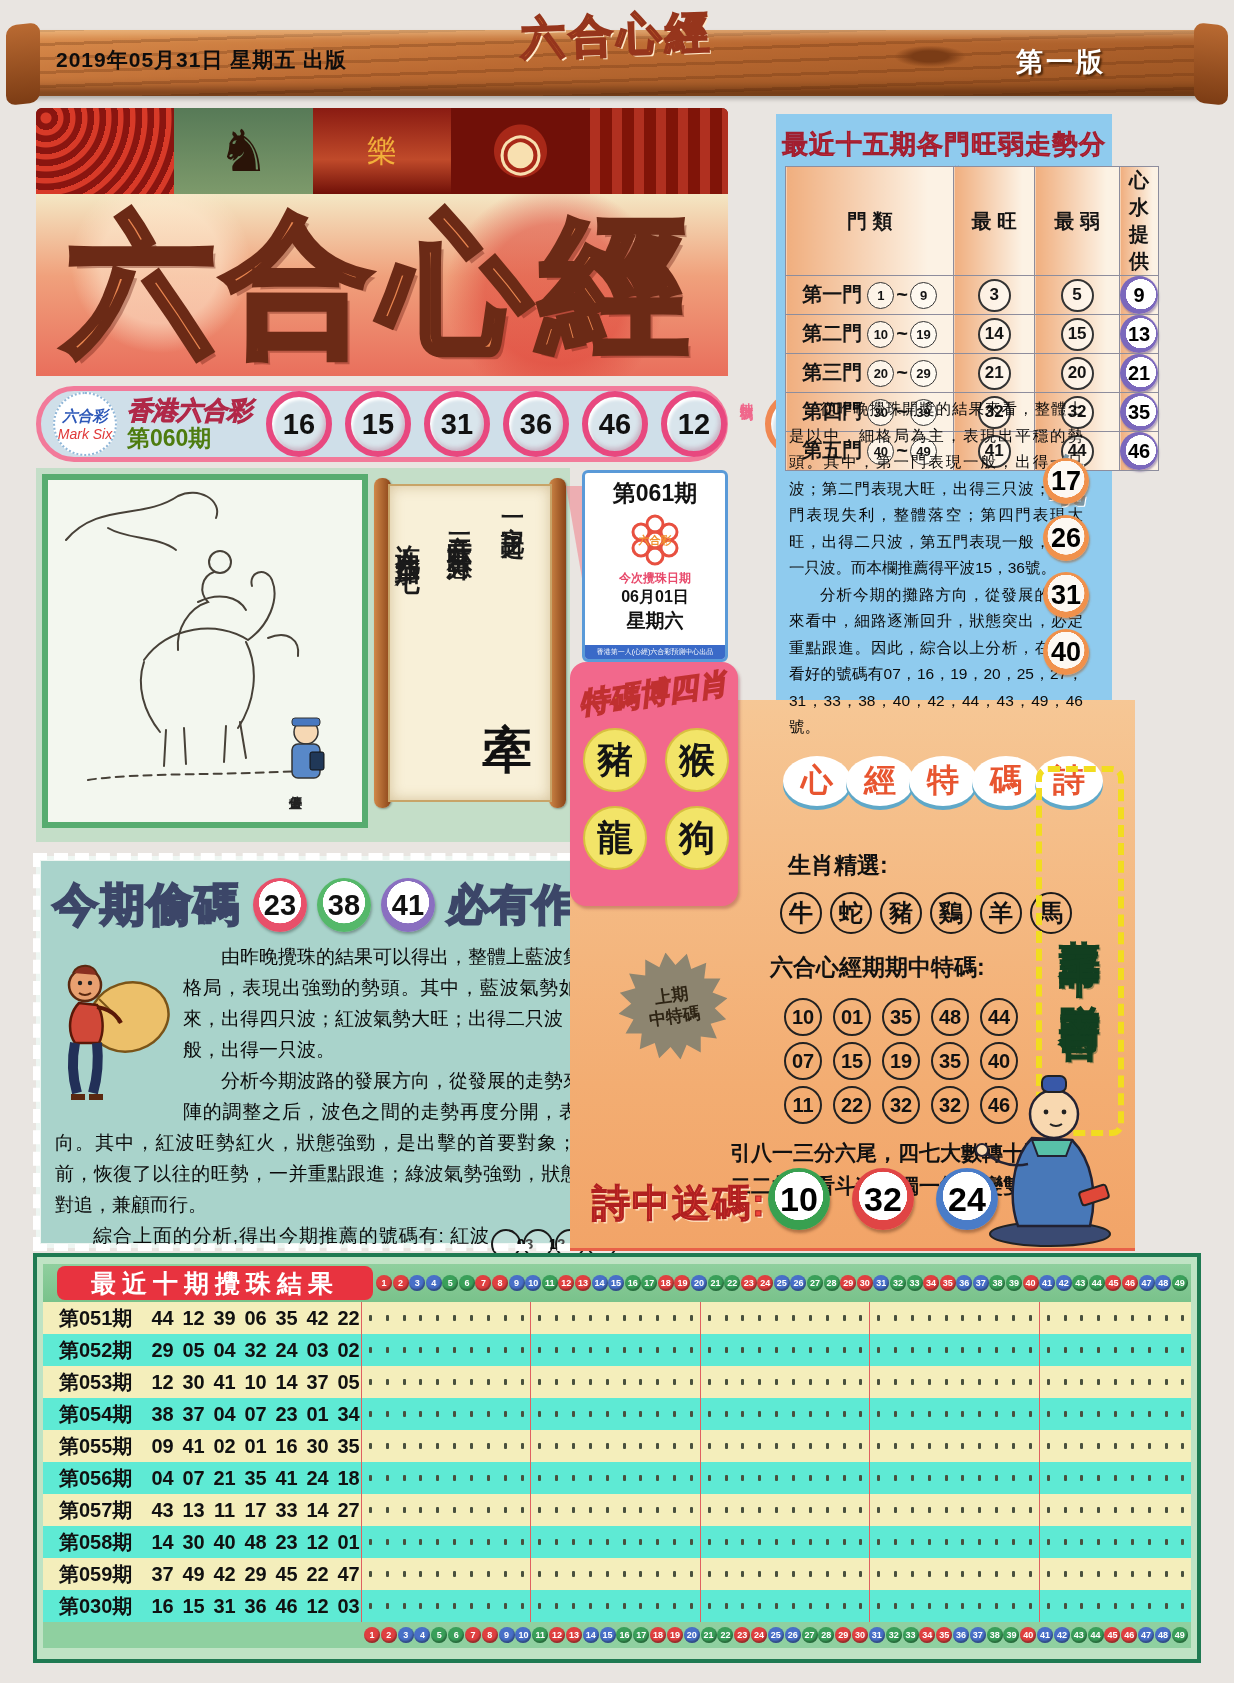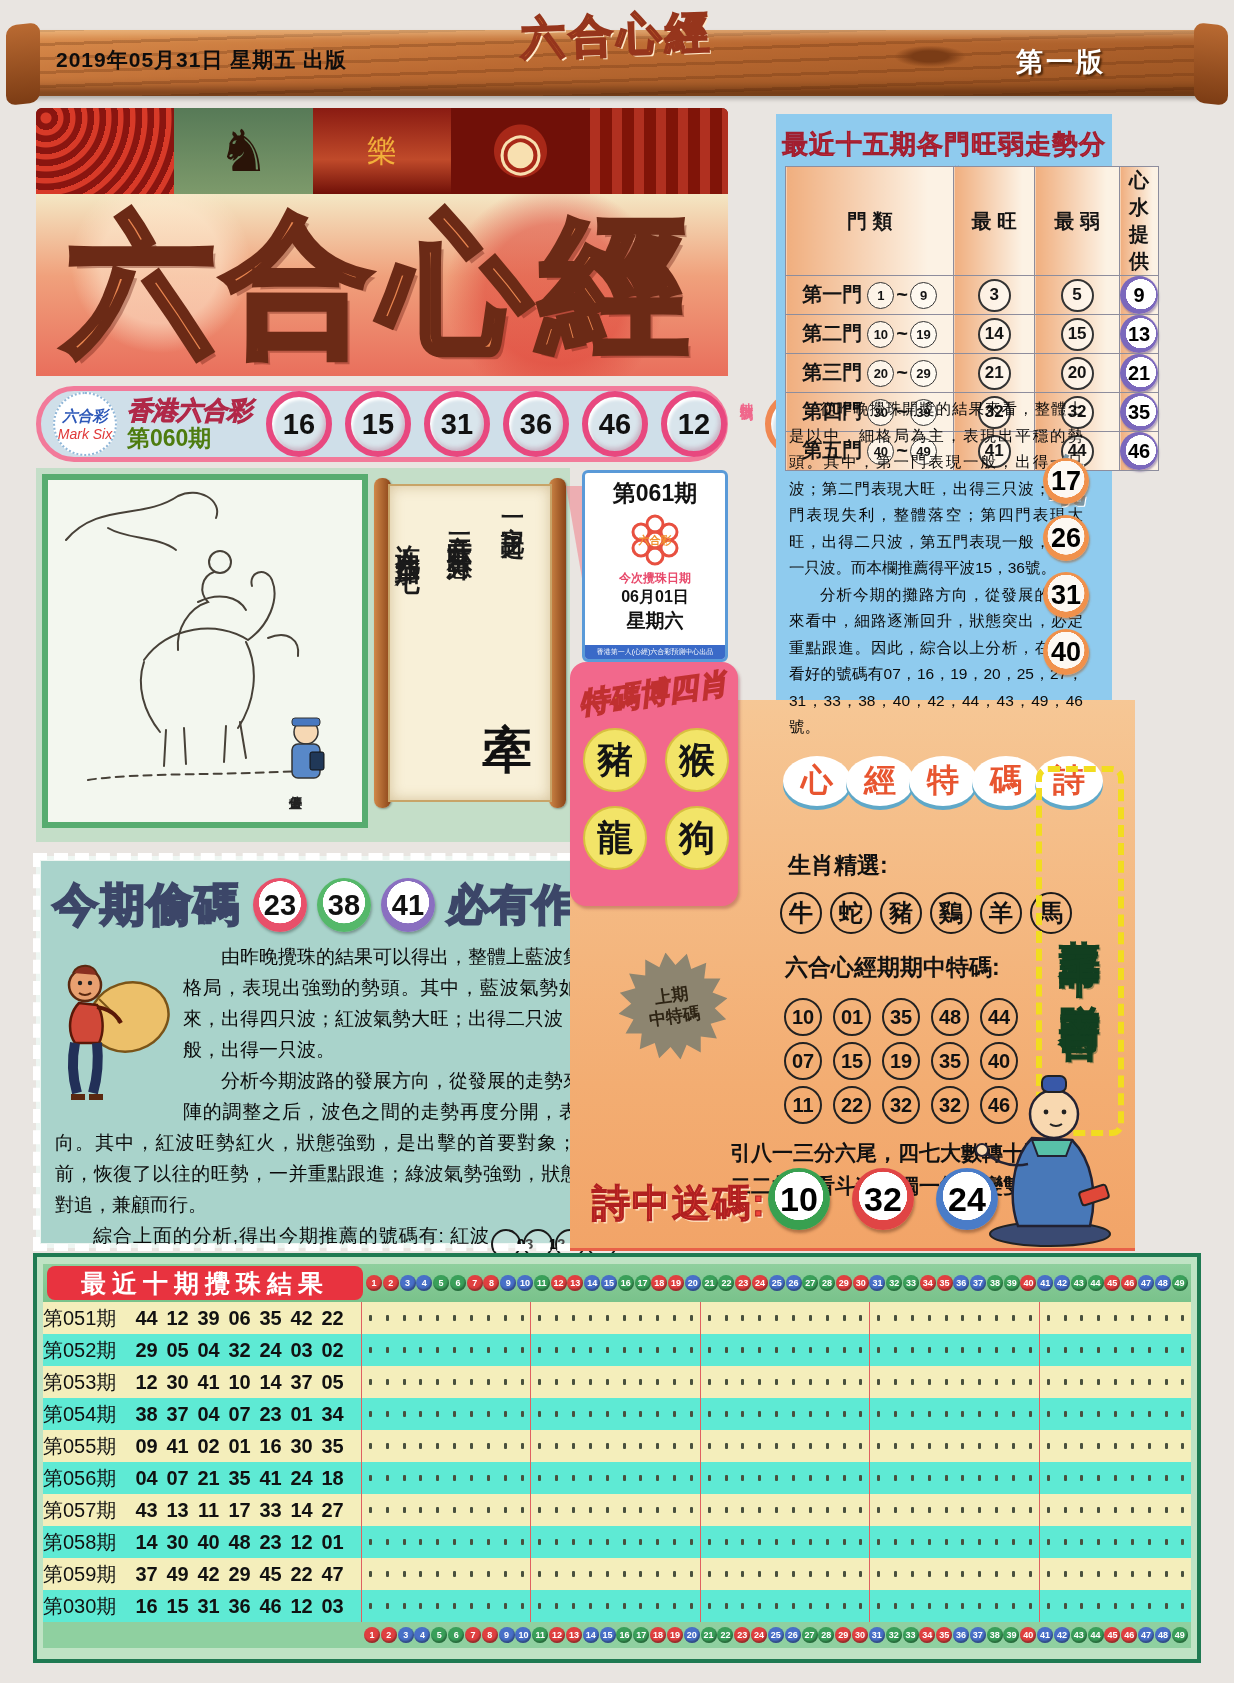--- a/index.html
+++ b/index.html
@@ -126,21 +126,21 @@
   .poem-sec{position:absolute;left:570px;top:700px;width:565px;height:548px;
     background:linear-gradient(180deg,#f6c795 0%,#f3ad72 70%,#f2a468 100%);border-bottom:3px solid #e86048;z-index:1;}
   .poem-title{position:absolute;left:218px;top:56px;display:flex;}
   .poem-oval{width:68px;height:50px;background:#fff;border-radius:50%;margin-left:-5px;
     display:flex;align-items:center;justify-content:center;font-size:32px;font-weight:bold;color:#e85530;
     box-shadow:0 4px 0 #5fa8c8;}
   .zlabel{position:absolute;left:218px;top:150px;font-size:23px;font-weight:bold;}
   .zrow{position:absolute;left:210px;top:192px;display:flex;gap:8px;}
   .zcirc{width:38px;height:38px;border:2.4px solid #1a1a1a;border-radius:50%;
     display:flex;align-items:center;justify-content:center;font-size:24px;font-weight:bold;}
-  .midlabel{position:absolute;left:200px;top:252px;font-size:23px;font-weight:bold;margin-left:15px;}
+  .midlabel{position:absolute;left:200px;top:252px;font-size:23px;font-weight:bold;}
   .stamp{position:absolute;left:48px;top:252px;width:110px;height:108px;background:#8d8570;
     clip-path:polygon(100% 50%,87.3% 57.4%,96.2% 69.1%,81.6% 71.1%,85.4% 85.4%,71.1% 81.6%,69.1% 96.2%,57.4% 87.3%,50% 100%,42.6% 87.3%,30.9% 96.2%,28.9% 81.6%,14.6% 85.4%,18.4% 71.1%,3.8% 69.1%,12.7% 57.4%,0% 50%,12.7% 42.6%,3.8% 30.9%,18.4% 28.9%,14.6% 14.6%,28.9% 18.4%,30.9% 3.8%,42.6% 12.7%,50% 0%,57.4% 12.7%,69.1% 3.8%,71.1% 18.4%,85.4% 14.6%,81.6% 28.9%,96.2% 30.9%,87.3% 42.6%);
     display:flex;flex-direction:column;align-items:center;justify-content:center;transform:rotate(-8deg);}
   .stamp span{font-size:17px;font-weight:bold;color:#2e2414;line-height:1.25;}
   .te-rows{position:absolute;left:214px;top:298px;display:flex;flex-direction:column;gap:6px;}
   .te-row{display:flex;gap:11px;}
   .te-num{width:34px;height:34px;border:2.4px solid #222;border-radius:50%;
     display:flex;align-items:center;justify-content:center;font-size:20px;font-weight:bold;}
   .poem-lines{position:absolute;left:160px;top:436px;font-size:21px;font-weight:bold;line-height:33px;white-space:nowrap;}
   .send-label{position:absolute;left:22px;top:478px;font-size:38px;font-weight:bold;color:#ef4438;
@@ -167,29 +167,29 @@
   .inline-num{display:inline-flex;align-items:center;justify-content:center;width:26px;height:26px;
     border:2px solid #1a1a1a;border-radius:50%;font-size:15px;font-weight:bold;margin:0 1px;vertical-align:-7px;background:rgba(255,255,255,.25);}
   .side-tag{position:absolute;right:14px;top:216px;width:46px;padding:10px 0;background:#ef5545;border-radius:4px;
     display:flex;justify-content:center;}
   .side-tag span{writing-mode:vertical-rl;font-size:27px;font-weight:bold;color:#f8e020;letter-spacing:6px;}
 
   
   .results{position:absolute;left:33px;top:1253px;width:1168px;height:410px;box-sizing:border-box;
     background:#bfe3c4;border:4px solid #1f7a52;padding:7px 6px;}
   .res-head{display:flex;height:38px;align-items:center;background:linear-gradient(#8fcf9e,#79c28b);}
-  .res-title{width:316px;height:34px;margin-left:4px;background:#e8333f;color:#fff;border-radius:8px;
+  .res-title{width:316px;height:34px;margin-left:14px;background:#e8333f;color:#fff;border-radius:8px;
     display:flex;align-items:center;justify-content:center;font-size:25px;font-weight:bold;letter-spacing:6px;flex:none;}
   .strip{flex:1;display:flex;justify-content:space-between;align-items:center;padding:0 3px;}
   .mini-ball{width:16px;height:16px;border-radius:50%;color:#fff;font-size:9px;font-weight:bold;
     display:flex;align-items:center;justify-content:center;flex:none;box-shadow:inset -1px -2px 2px rgba(0,0,0,.35);}
   .res-row{display:flex;height:32px;align-items:center;}
   .res-row.odd{background:#f4eebb;} .res-row.even{background:#5eead4;}
   .res-left{width:318px;display:flex;align-items:center;flex:none;}
-  .res-period{width:88px;padding-left:0;font-size:20px;font-weight:normal;flex:none;}
+  .res-period{width:88px;padding-left:16px;font-size:20px;font-weight:bold;flex:none;}
   .res-num{width:31px;text-align:center;font-size:20px;font-weight:bold;flex:none;}
   .dots{flex:1;display:flex;height:100%;border-left:1.6px solid #e06060;}
   .dot-cell{flex:1;display:flex;align-items:center;justify-content:center;}
   .dot-cell.sep{border-left:1.4px solid #e06060;}
   .dot{width:3px;height:6px;background:#49503e;border-radius:1px;}
   .res-foot{display:flex;height:26px;align-items:center;background:#8fd0a0;}
   .res-foot .spacer{width:318px;flex:none;}
 </style>
 </head>
 <body>

